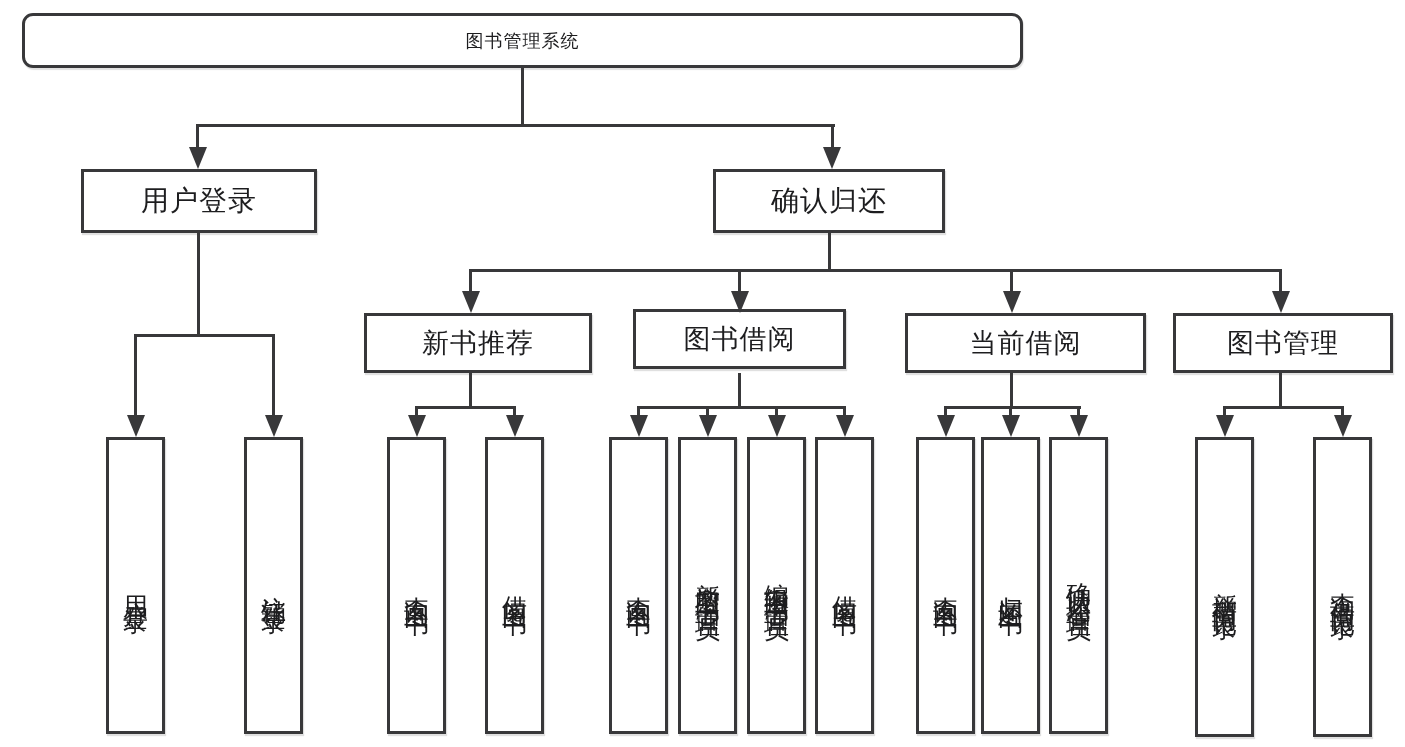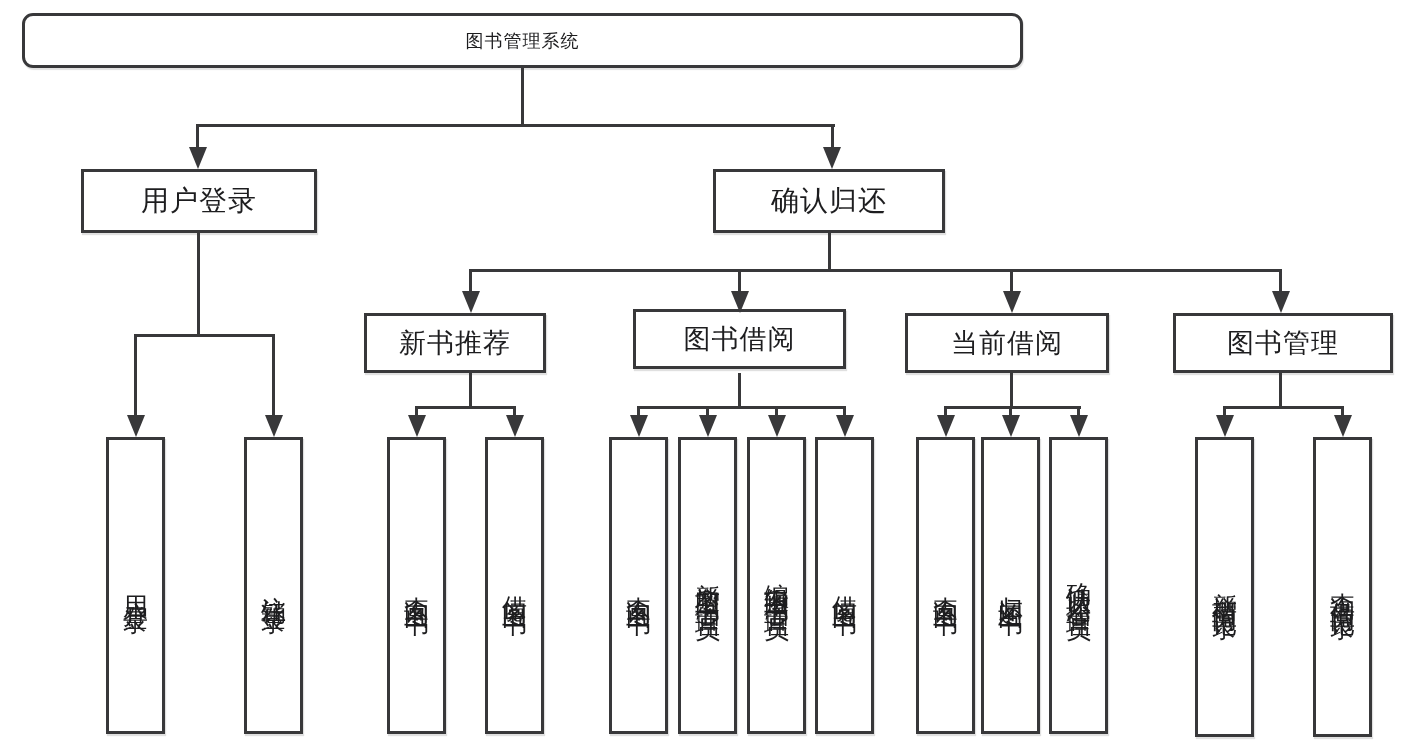--- a/index.html
+++ b/index.html
@@ -71,23 +71,23 @@
 </head>
 <body>
 
 <div class="canvas">
 
   <div class="node root" style="left:22px;top:13px;width:1001px;height:55px;">图书管理系统</div>
 
   <div class="node lvl2" style="left:81px;top:169px;width:236px;height:64px;">用户登录</div>
   <div class="node lvl2" style="left:713px;top:169px;width:232px;height:64px;">确认归还</div>
 
-  <div class="node lvl3" style="left:364px;top:313px;width:182px;height:60px;">新书推荐</div>
+  <div class="node lvl3" style="left:364px;top:313px;width:228px;height:60px;">新书推荐</div>
   <div class="node lvl3" style="left:633px;top:309px;width:213px;height:60px;">图书借阅</div>
-  <div class="node lvl3" style="left:905px;top:313px;width:204px;height:60px;">当前借阅</div>
+  <div class="node lvl3" style="left:905px;top:313px;width:241px;height:60px;">当前借阅</div>
   <div class="node lvl3" style="left:1173px;top:313px;width:220px;height:60px;">图书管理</div>
 
   <div class="leaf" style="left:106px;top:437px;width:59px;height:297px;">
     <span>用户登录</span>
     </div>
   <div class="leaf" style="left:244px;top:437px;width:59px;height:297px;">
     <span>注销登录</span>
     </div>
 
   <div class="leaf" style="left:387px;top:437px;width:59px;height:297px;">

